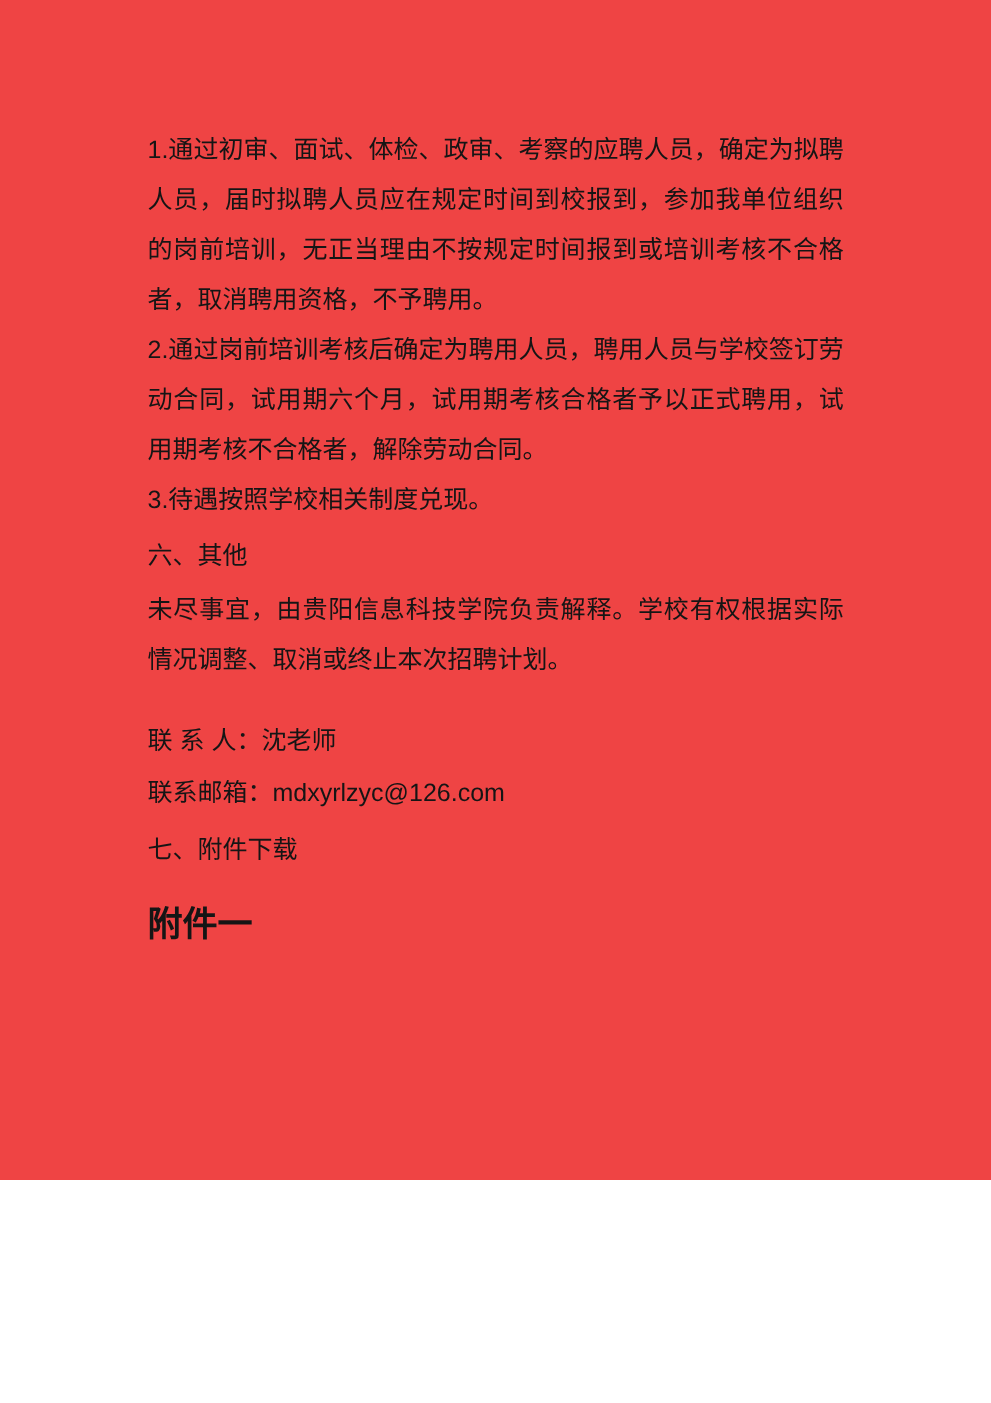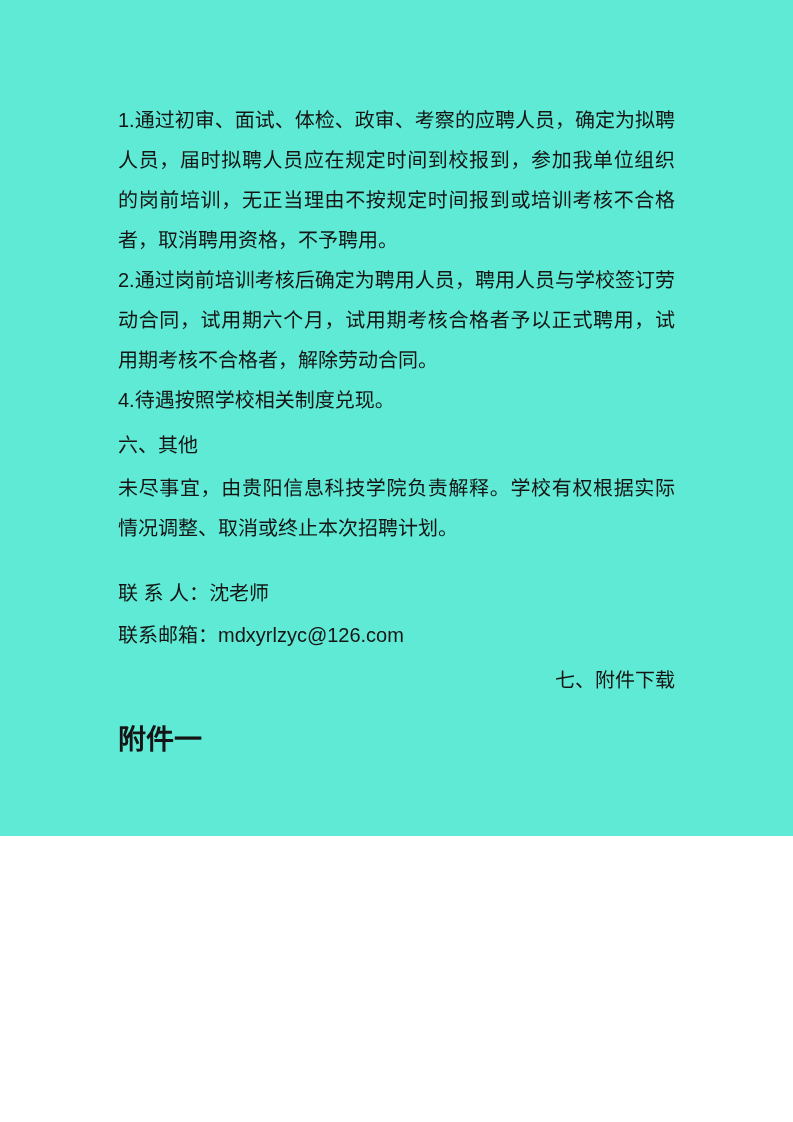--- a/index.html
+++ b/index.html
@@ -9,24 +9,24 @@
   }
   body {
     width: 793px;
     height: 1122px;
     background: #ffffff;
     font-family: "Liberation Sans", sans-serif;
     color: #151515;
   }
   .page {
     width: 793px;
-    height: 836px;
+    height: 944px;
     padding: 100px 118px 0 118px;
     overflow: hidden;
-    background: #5eead4;
+    background: #ef4444;
   }
   .body-para {
     margin: 0;
     font-size: 20px;
     line-height: 40px;
     text-align: justify;
     text-justify: inter-ideograph;
     font-weight: 400;
     word-break: break-all;
   }
@@ -40,39 +40,38 @@
     margin-top: 25px;
   }
   .contact-line {
     margin: 0 0 2px 0;
     font-size: 20px;
     line-height: 40px;
     font-weight: 400;
   }
   .attachment-heading {
     margin-top: 5px;
-    text-align: right;
   }
   .attachment-item {
     margin: 20px 0 0 0;
     font-size: 28px;
     line-height: 40px;
     font-weight: 700;
   }
 </style>
 </head>
 <body>
 
 <main class="page">
 
   <p class="body-para">1.通过初审、面试、体检、政审、考察的应聘人员，确定为拟聘人员，届时拟聘人员应在规定时间到校报到，参加我单位组织的岗前培训，无正当理由不按规定时间报到或培训考核不合格者，取消聘用资格，不予聘用。</p>
 
   <p class="body-para">2.通过岗前培训考核后确定为聘用人员，聘用人员与学校签订劳动合同，试用期六个月，试用期考核合格者予以正式聘用，试用期考核不合格者，解除劳动合同。</p>
 
-  <p class="body-para">4.待遇按照学校相关制度兑现。</p>
+  <p class="body-para">3.待遇按照学校相关制度兑现。</p>
 
   <h2 class="section-heading">六、其他</h2>
 
   <p class="body-para">未尽事宜，由贵阳信息科技学院负责解释。学校有权根据实际情况调整、取消或终止本次招聘计划。</p>
 
   <div class="contact-block">
     <p class="contact-line"><span>联 系 人：</span><span>沈老师</span></p>
 
 
     <p class="contact-line"><span>联系邮箱：</span><span>mdxyrlzyc@126.com</span></p>

